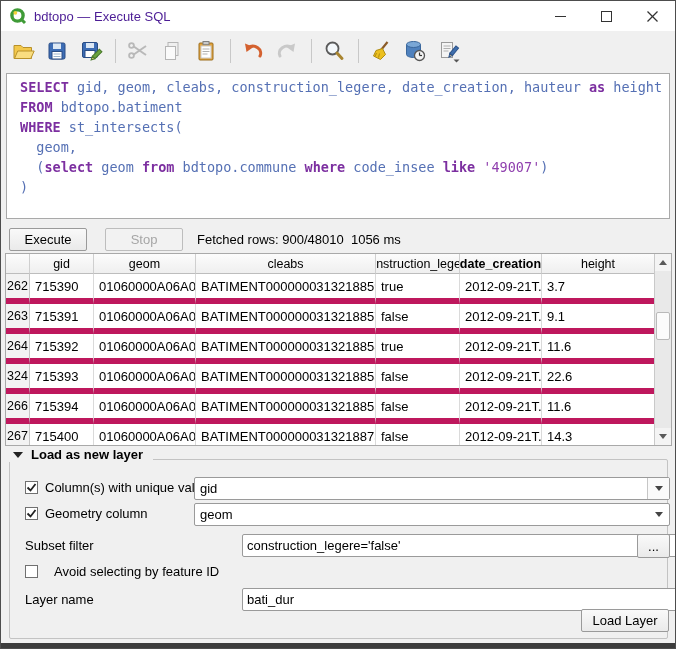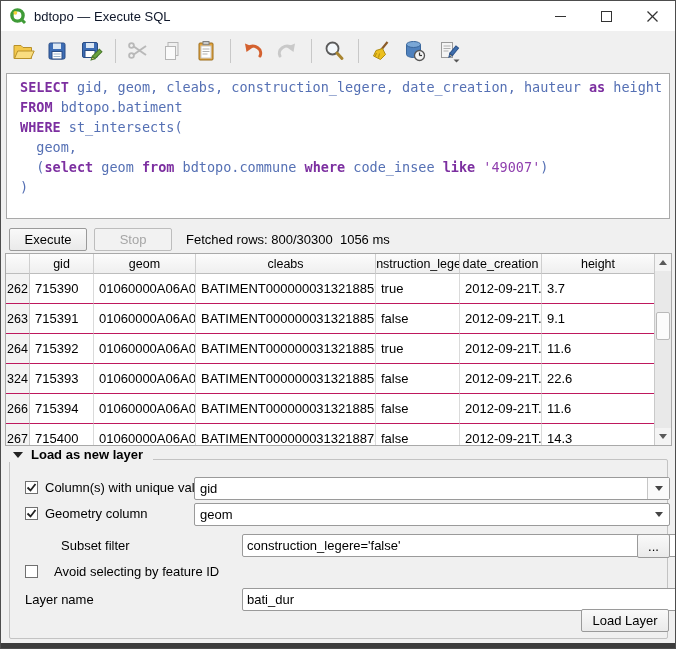--- a/index.html
+++ b/index.html
@@ -1,49 +1,49 @@
 <!DOCTYPE html>
 <html style="--keyword: #7c2fa0; --identifier: #5570b4; --string: #8f3fae; --accent_blue: #3d6db5; --undo_orange: #d4612f; --folder_yellow: #f3c84b;"><head>
 <meta charset="utf-8">
 <style>
   html,body{margin:0;padding:0;background:#888;}
   .win{position:relative;width:674px;height:647px;background:#f0f0f0;border:1px solid #4d4d4d;
        font-family:"Liberation Sans",sans-serif;overflow:hidden;}
   
   .titlebar{position:absolute;left:0;top:0;width:100%;height:30px;background:#ffffff;display:flex;align-items:center;}
   .appicon{margin-left:8px;width:18px;height:18px;display:flex;}
-  .title{margin-left:7px;font-size:13px;color:#0f172a;}
+  .title{margin-left:7px;font-size:13px;color:#4c1d95;}
   .wcontrols{position:absolute;right:0;top:0;height:30px;display:flex;}
   .wbtn{width:46px;height:30px;display:flex;align-items:center;justify-content:center;}
   
   .toolbar{position:absolute;left:0;top:30px;width:100%;height:40px;background:#f0f0f0;display:flex;align-items:center;padding-left:6px;box-sizing:border-box;}
   .tbtn{width:32px;height:32px;display:flex;align-items:center;justify-content:center;border-radius:3px;margin-right:2px;}
   .tsep{width:1px;height:24px;background:#c8c8c8;margin:0 6px;}
   
   .sqlbox{position:absolute;left:5px;top:72px;width:664px;height:146px;background:#fff;border:1px solid #a9a9a9;
           box-sizing:border-box;font-family:"DejaVu Sans Mono",monospace;font-size:13.5px;line-height:20px;
           padding:3px 13px;white-space:pre;overflow:hidden;}
   .tok-kw{color:var(--keyword);font-weight:bold;}
   .tok-id{color:var(--identifier);}
   .tok-str{color:var(--string);}
   
   .execrow{position:absolute;left:8px;top:226px;height:24px;display:flex;align-items:center;}
   .btn{height:23px;background:linear-gradient(#f9f9f9,#eaeaea);border:1px solid #9a9a9a;border-radius:2px;
        font-family:"Liberation Sans",sans-serif;font-size:13px;color:#000;display:flex;align-items:center;justify-content:center;box-sizing:border-box;}
   .btn.disabled{color:#a6a6a6;border-color:#bdbdbd;background:#f2f2f2;}
-  .exec{width:78px;margin-right:7px;}
+  .exec{width:78px;margin-right:18px;}
   .stop{width:78px;margin-right:14px;}
   .status{font-size:13px;color:#000;white-space:pre;}
   
   .grid{position:absolute;left:4px;top:252px;width:667px;height:193px;background:#fff;border:1px solid #a9a9a9;box-sizing:border-box;overflow:hidden;}
   .grid-header{display:flex;height:20px;}
   .gh{background:linear-gradient(#fcfcfc,#efefef);border-right:1px solid #cfcfcf;border-bottom:1px solid #bdbdbd;
       font-size:12.5px;display:flex;align-items:center;justify-content:center;box-sizing:border-box;white-space:nowrap;overflow:hidden;flex:none;}
   .grow{display:flex;height:30px;}
-  .gc{border-right:1px solid #dadada;border-bottom:1px solid #be185d;font-size:13px;display:flex;align-items:center;
+  .gc{border-right:1px solid #dadada;border-bottom:6px solid #be185d;font-size:13px;display:flex;align-items:center;
       padding-left:5px;box-sizing:border-box;white-space:nowrap;overflow:hidden;flex:none;}
   .gc.num{background:#f3f3f3;justify-content:center;padding-left:0;border-right:1px solid #c6c6c6;font-size:12.5px;}
   .vscroll{position:absolute;right:0;top:0;width:17px;height:191px;background:#e9e9e9;border-left:1px solid #c9c9c9;box-sizing:border-box;}
   .varrow{position:absolute;left:0;width:16px;height:17px;background:#f4f4f4;display:flex;align-items:center;justify-content:center;}
   .tri-up{width:0;height:0;border-left:4px solid transparent;border-right:4px solid transparent;border-bottom:5px solid #5a5a5a;}
   .tri-dn{width:0;height:0;border-left:4px solid transparent;border-right:4px solid transparent;border-top:5px solid #5a5a5a;}
   .vthumb{position:absolute;left:1px;top:58px;width:14px;height:28px;background:#fbfbfb;border:1px solid #b9b9b9;border-radius:2px;box-sizing:border-box;}
   
   .grp-hdr{position:absolute;left:8px;top:446px;display:flex;align-items:center;background:#f0f0f0;padding-right:10px;z-index:2;}
   .grp-tri{width:0;height:0;border-left:5px solid transparent;border-right:5px solid transparent;border-top:6px solid #222;margin:0 8px 0 4px;}
@@ -200,31 +200,31 @@
         <polygon points="16.5,20.5 22.5,20.5 19.5,23.5" fill="#555"></polygon>
       </svg>
     </div>
   </div>
 
   <div class="sqlbox"><div class="sql-line"><span class="tok-kw">SELECT</span><span class="tok-id"> gid, geom, cleabs, construction_legere, date_creation, hauteur </span><span class="tok-kw">as</span><span class="tok-id"> height</span></div><div class="sql-line"><span class="tok-kw">FROM</span><span class="tok-id"> bdtopo.batiment</span></div><div class="sql-line"><span class="tok-kw">WHERE</span><span class="tok-id"> st_intersects(</span></div><div class="sql-line"><span class="tok-id">  geom,</span></div><div class="sql-line"><span class="tok-id">  (</span><span class="tok-kw">select</span><span class="tok-id"> geom </span><span class="tok-kw">from</span><span class="tok-id"> bdtopo.commune </span><span class="tok-kw">where</span><span class="tok-id"> code_insee </span><span class="tok-kw">like</span><span class="tok-id"> </span><span class="tok-str">'49007'</span><span class="tok-id">)</span></div><div class="sql-line"><span class="tok-id">)</span></div></div>
 
   <div class="execrow">
     <div class="btn exec">Execute</div>
     <div class="btn stop disabled">Stop</div>
-    <span class="status">Fetched rows: 800/30300  1056 ms</span>
+    <span class="status">Fetched rows: 900/48010  1056 ms</span>
   </div>
 
   <div class="grid">
     <div class="grid-header">
         <div class="gh" style="width: 24px;"></div>
         <div class="gh" style="width: 64px;">gid</div>
         <div class="gh" style="width: 102px;">geom</div>
         <div class="gh" style="width: 180px;">cleabs</div>
         <div class="gh" style="width: 84px;">construction_legere</div>
-        <div class="gh" style="width: 82px;">date_creation</div>
+        <div class="gh" style="width: 82px; font-weight: bold;">date_creation</div>
         <div class="gh" style="width: 113px;">height</div>
       </div>
     <div class="grid-body">
         <div class="grow">
           <div class="gc num" style="width: 24px;">262</div>
           <div class="gc" style="width: 64px;">715390</div>
           <div class="gc" style="width: 102px;">01060000A06A0...</div>
           <div class="gc" style="width: 180px;">BATIMENT0000000313218859</div>
           <div class="gc" style="width: 84px;">true</div>
           <div class="gc" style="width: 82px;">2012-09-21T...</div>
@@ -312,21 +312,21 @@
       </svg>
   </div>
   <span class="lbl" style="left:44px;top:505px;">Geometry column</span>
   <div class="combo" style="left:193px;top:502px;width:476px;">
     <span>geom</span>
     <span class="arrowzone">
         <span class="carr"></span>
       </span>
   </div>
 
-  <span class="lbl" style="left:24px;top:537px;margin-left:36px;">Subset filter</span>
+  <span class="lbl" style="left:24px;top:537px;">Subset filter</span>
   <input class="tinput" style="left: 193px; top: 533px; width: 436px;" value="construction_legere='false'">
   <div class="btn browse">...</div>
 
   <div class="cb" style="left:24px;top:564px;"></div>
   <span class="lbl" style="left:53px;top:563px;">Avoid selecting by feature ID</span>
 
   <span class="lbl" style="left:24px;top:591px;">Layer name</span>
   <input class="tinput" style="left: 193px; top: 587px; width: 476px;" value="bati_dur">
 
   <div class="btn loadlayer">Load Layer</div>

